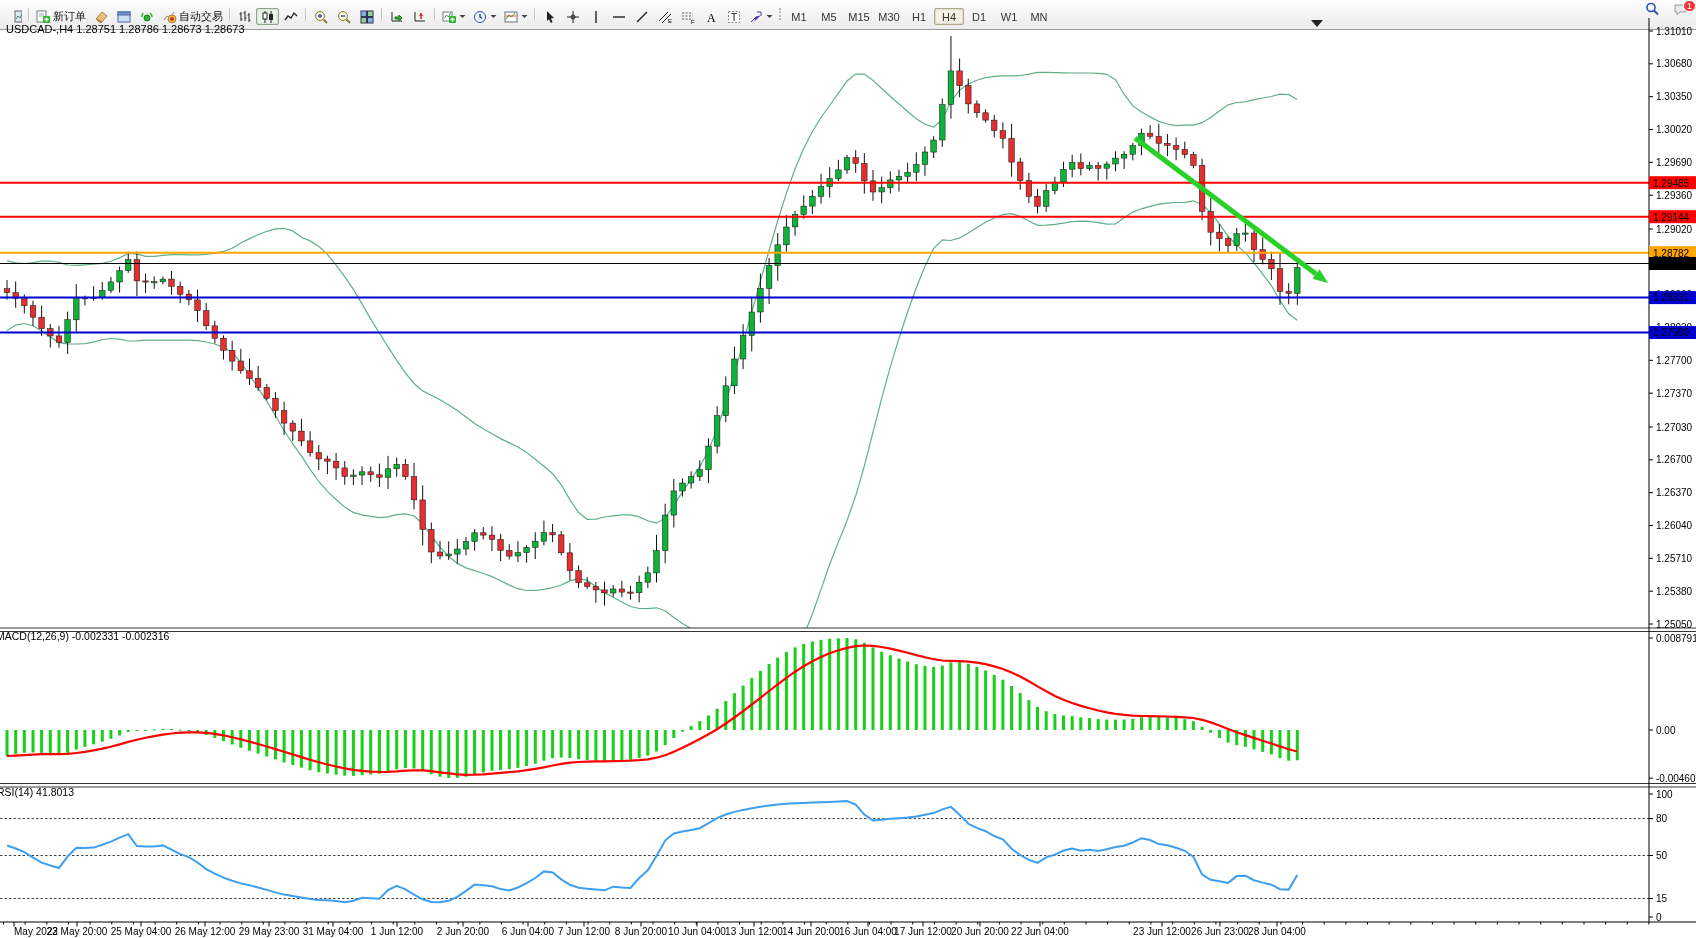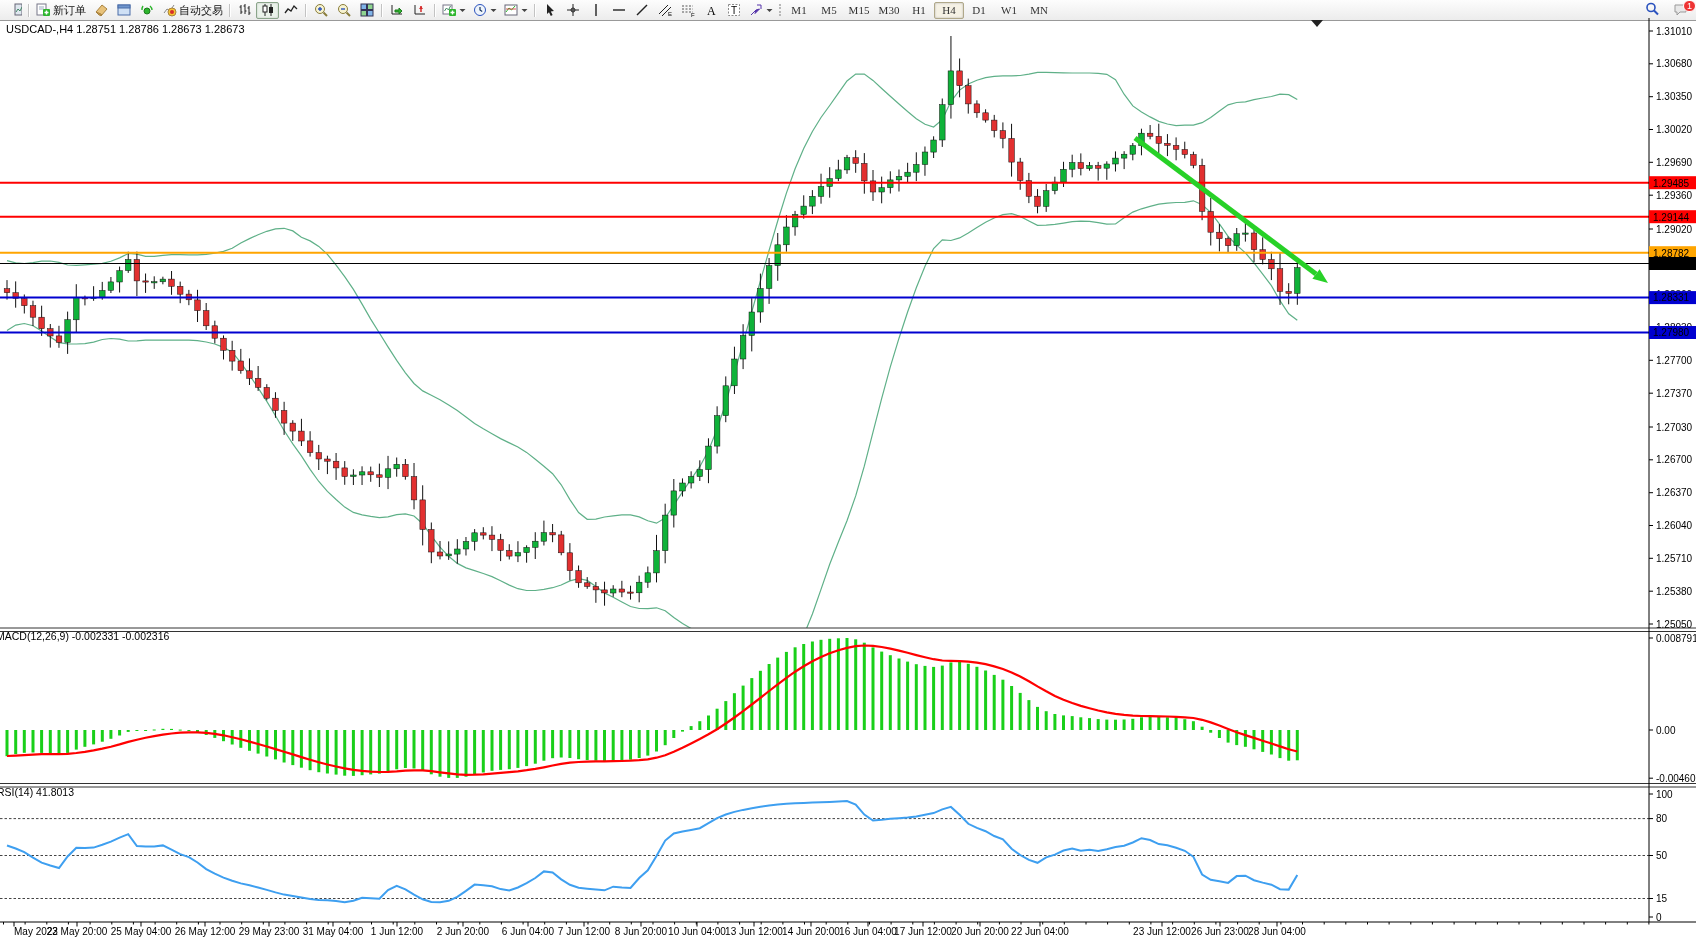--- a/index.html
+++ b/index.html
@@ -1,30 +1,30 @@
 <!DOCTYPE html>
 <html><head>
 <meta charset="utf-8">
 <style>
   html,body{margin:0;padding:0;background:#fff;}
   #app{position:relative;width:1696px;height:938px;background:#fff;overflow:hidden;
        font-family:"Liberation Sans",sans-serif;-webkit-font-smoothing:none;}
   
-  #toolbar{position:absolute;top:0;left:0;width:1696px;height:21px;
+  #toolbar{position:absolute;top:0;left:0;width:1696px;height:30px;
     background:linear-gradient(#fdfdfd,#ececec);border-bottom:1px solid #999;
-    display:flex;align-items:center;padding:1px 2px;box-sizing:border-box;font-size:11px;white-space:nowrap;}
+    display:flex;align-items:flex-start;padding:8px 2px;box-sizing:border-box;font-size:11px;white-space:nowrap;}
   .tb-btn{height:15px;min-width:17px;display:inline-flex;align-items:center;justify-content:center;
     gap:2px;padding:0 2px;border:1px solid transparent;border-radius:2px;color:#111;}
   .tb-btn.active{background:#eaf3ea;border-color:#8aa58a;box-shadow:inset 0 0 2px #bbb;}
   .tb-btn svg{display:block;}
   .tb-label{font-size:11px;color:#111;line-height:15px;}
   .sep{width:1px;height:13px;background:#c3c3c3;box-shadow:1px 0 0 #fff;margin:0 3px;flex:0 0 auto;}
   .grip{width:0;height:12px;border-left:2px dotted #b8b8b8;margin:0 3px;flex:0 0 auto;}
   .tf-btn{height:15px;min-width:22px;display:inline-flex;align-items:center;justify-content:center;
-    padding:0 3px;font-size:11px;color:#333;border:1px solid transparent;border-radius:2px;font-family:Liberation Serif, serif;}
+    padding:0 3px;font-size:11px;color:#333;border:1px solid transparent;border-radius:2px;}
   .tf-btn.active{background:#f5f1e4;border-color:#b0a889;box-shadow:inset 0 0 2px #aaa;}
   #tb-right{position:absolute;right:4px;top:0;height:17px;display:flex;align-items:center;gap:6px;}
   .badge{position:absolute;top:-1px;right:-5px;background:#e33;color:#fff;border-radius:7px;
     font-size:9px;line-height:10px;padding:0 3px;border:1px solid #fff;}
   .chat-wrap{position:relative;}
   
   #chart-wrap{position:absolute;top:17px;left:0;width:1696px;height:921px;}
   svg text{fill:#000;}
 </style>
 </head>

